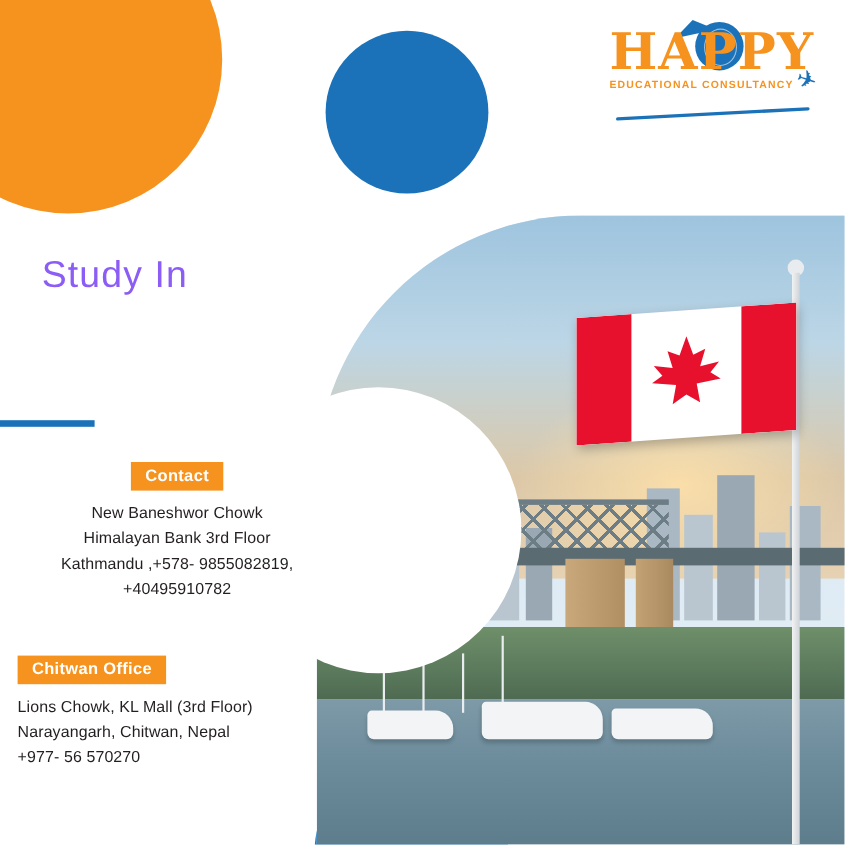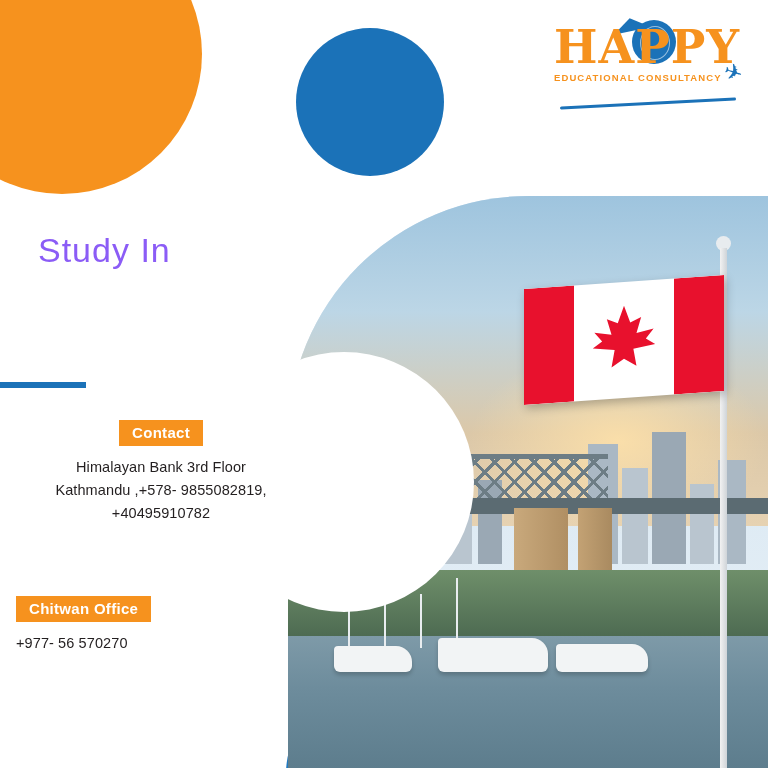--- a/index.html
+++ b/index.html
@@ -403,26 +403,29 @@
   <div class="white-swoop"></div>
 
   <div class="headline">
     <div class="study">Study In</div>
   </div>
   <div class="blue-rule"></div>
 
   <div class="block-contact">
     <div class="tag">Contact</div>
     <div class="addr">
+      <div>New Baneshwor Chowk</div>
       <div>Himalayan Bank 3rd Floor</div>
       <div>Kathmandu ,+578- 9855082819,</div>
       <div>+40495910782</div>
     </div>
   </div>
 
   <div class="block-chitwan">
     <div class="tag">Chitwan Office</div>
     <div class="addr">
+      <div>Lions Chowk, KL Mall (3rd Floor)</div>
+      <div>Narayangarh, Chitwan, Nepal</div>
       <div>+977- 56 570270</div>
     </div>
   </div>
 
 </div>
 
 </body></html>

